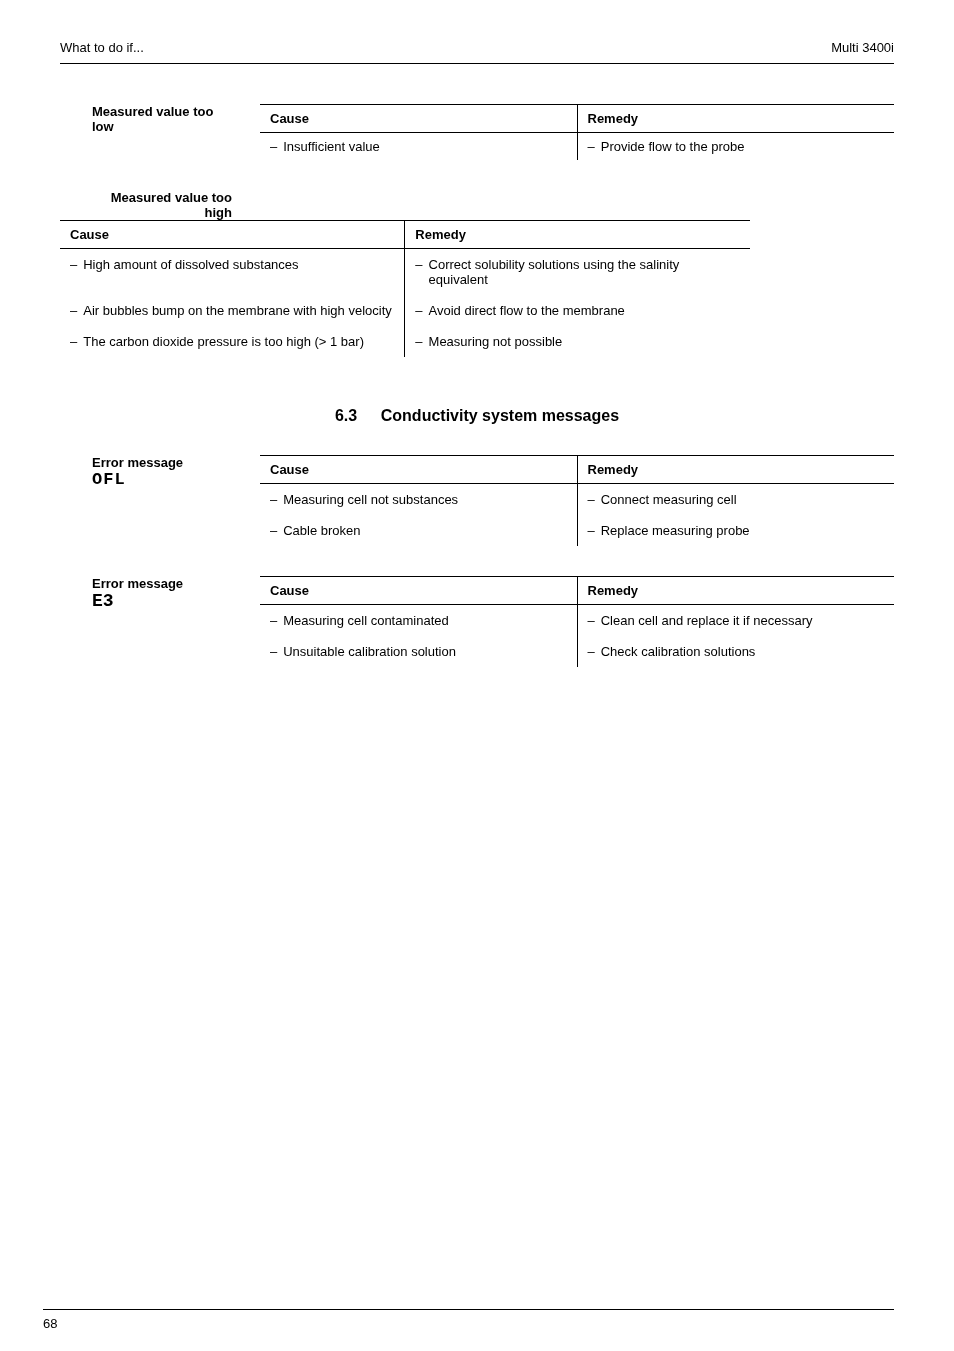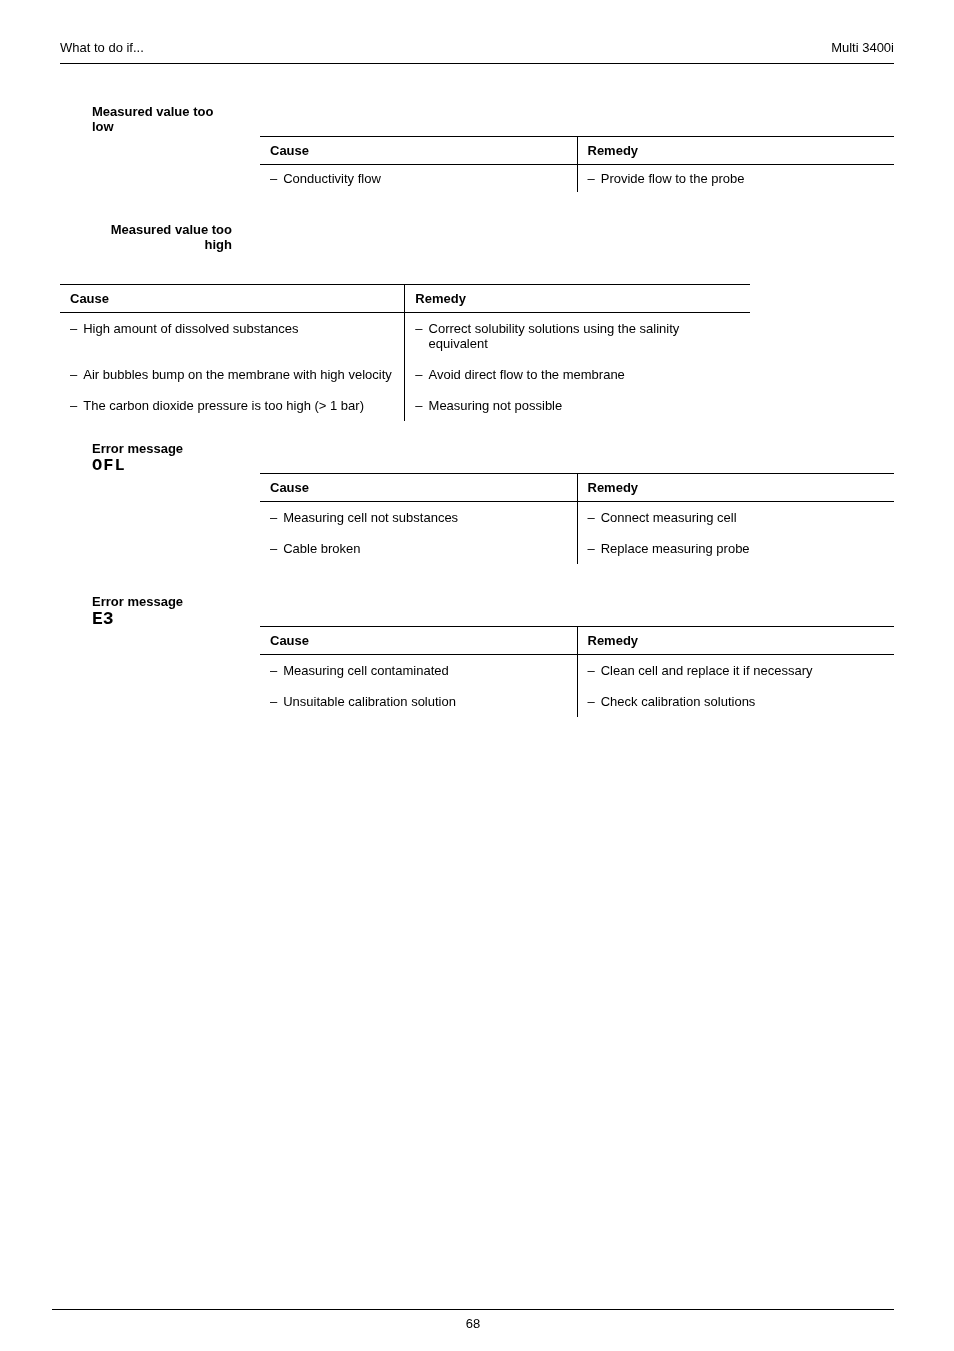--- a/index.html
+++ b/index.html
@@ -44,21 +44,20 @@
       padding-right: 20px;
     }
 
     .section-label-right {
       text-align: right;
     }
 
     .cause-remedy-table {
       width: 100%;
       border-collapse: collapse;
-      margin-top: 32px;
     }
 
     .cause-remedy-table th {
       font-weight: bold;
       font-size: 13px;
       text-align: left;
       padding: 6px 10px 6px 10px;
       border-top: 1px solid #000;
       border-bottom: 1px solid #000;
     }
@@ -120,26 +119,26 @@
     .chapter-number {
       font-size: 16px;
       font-weight: bold;
       margin-right: 20px;
     }
 
     
     .page-footer {
       position: absolute;
       bottom: 20px;
-      left: 52px;
+      left: 43px;
       right: 60px;
       border-top: 1px solid #000;
       padding-top: 6px;
       display: flex;
-      justify-content: center;
+      justify-content: flex-start;
     }
 
     .page-number {
       font-size: 13px;
     }
 
     
     .list-item {
       display: flex;
       align-items: flex-start;
@@ -183,21 +182,21 @@
           <tr>
             <th class="cause-col">Cause</th>
             <th class="remedy-col">Remedy</th>
           </tr>
         </thead>
         <tbody id="section1-body">
         <tr>
       <td class="cause-cell">
         <div class="list-item">
                   <span class="dash">–</span>
-                  <span>Conductivity flow</span>
+                  <span>Insufficient value</span>
                 </div>
       </td>
       <td class="remedy-cell">
         <div class="list-item">
                   <span class="dash">–</span>
                   <span>Provide flow to the probe</span>
                 </div>
       </td>
     </tr>
           </tbody>
@@ -261,20 +260,24 @@
                   <span class="dash">–</span>
                   <span>Measuring not possible</span>
                 </div>
       </td>
     </tr>
           </tbody>
       </table>
     </div>
   </div>
 
+  <div class="chapter-heading" style="margin-top: 50px;">
+    <span class="chapter-number">6.3</span>
+    <span class="chapter-heading-text">Conductivity system messages</span>
+  </div>
 
   <div class="section section-title-row" style="margin-top: 20px;">
     <div class="section-label-wrap">
       <div class="section-label">
         <span>Error message</span>
         <span class="ofl-text" style="display:block;">OFL</span>
       </div>
     </div>
     <div class="section-content">
       <table class="cause-remedy-table">

